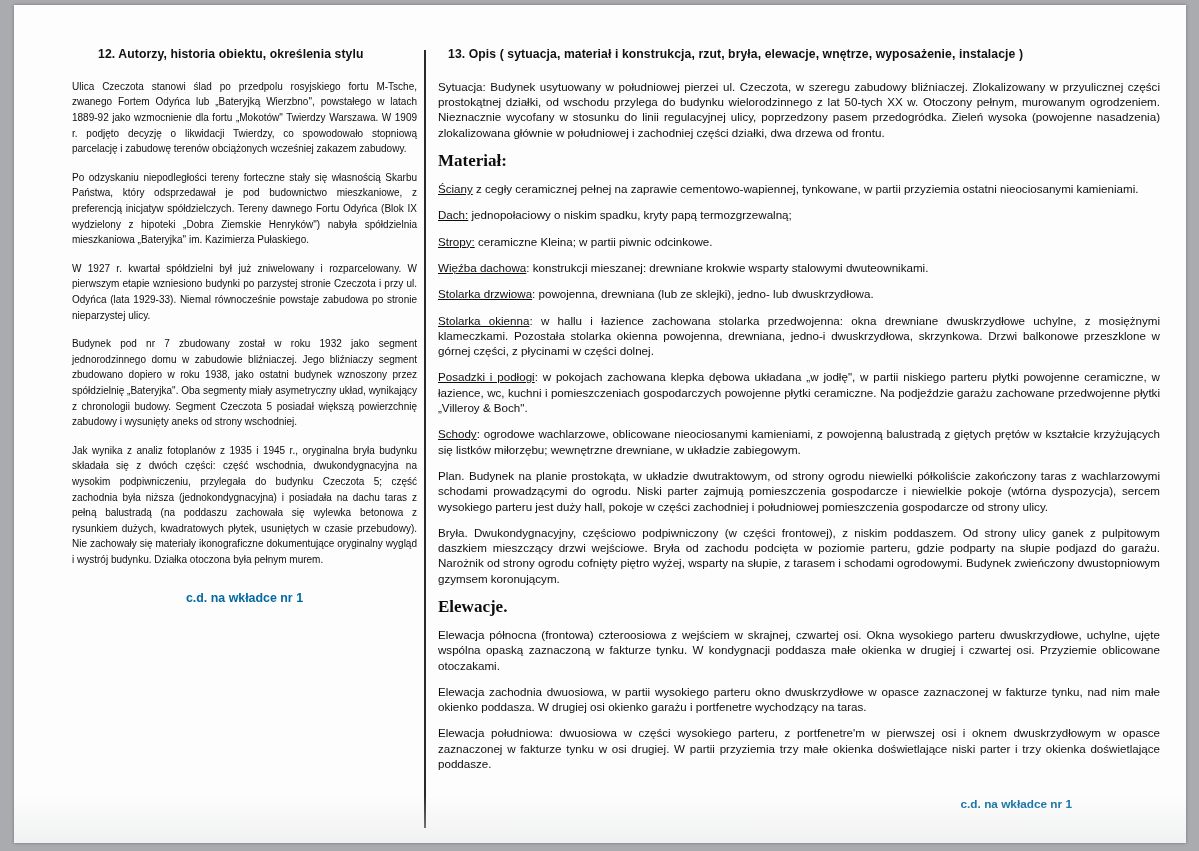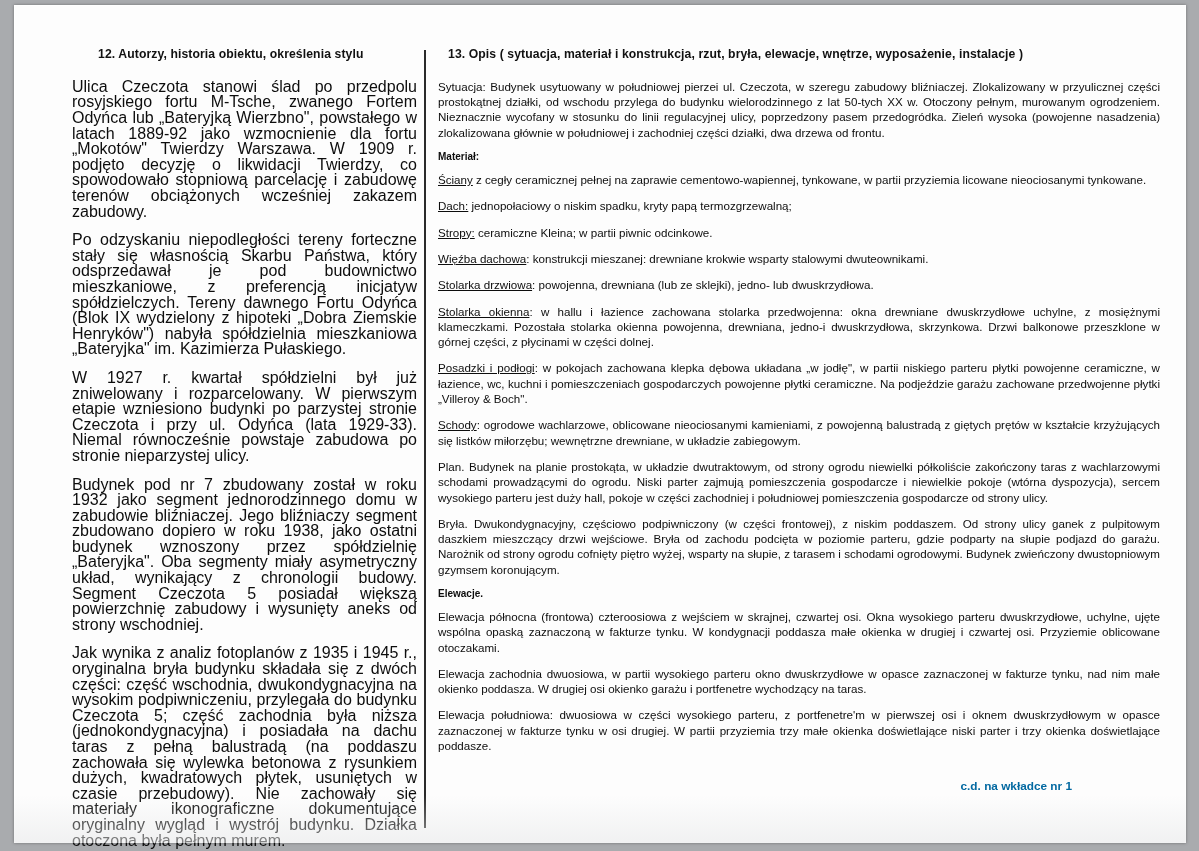--- a/index.html
+++ b/index.html
@@ -92,21 +92,21 @@
   }
   #col-left .section-head {
     padding-left: 26px;
   }
   #col-right .section-head {
     padding-left: 10px;
   }
 
   
   #col-left p.body {
-    font-size: 16px;
+    font-size: 10px;
     line-height: 15.6px;
     color: #0d0d0d;
     text-align: justify;
     margin: 0 0 13px 0;
     -webkit-hyphens: none;
     hyphens: none;
   }
   #col-left p.body:last-of-type { margin-bottom: 0; }
 
   
@@ -129,24 +129,25 @@
     margin: 24px 0 0 0;
   }
   #col-right .continuation {
     text-align: right;
     font-size: 11.8px;
     margin-top: 26px;
     padding-right: 88px;
   }
 
   .subhead {
-    font-size: 10px;
+    font-size: 17px;
     font-weight: bold;
     color: #0d0d0d;
     margin: 0 0 10px 0;
+    font-family: Liberation Serif, serif;
   }
 </style>
 </head>
 <body>
 
 <div id="scan-backdrop"></div>
 
 <div id="paper">
   <div id="paper-inner-edge"></div>
 
@@ -171,21 +172,21 @@
 
       <h2 class="section-head">13. Opis ( sytuacja, materiał i konstrukcja, rzut, bryła, elewacje, wnętrze, wyposażenie, instalacje )</h2>
 
       <p class="body">
         <span class="lead-bold">Sytuacja:</span><span> Budynek usytuowany w południowej pierzei ul. Czeczota, w szeregu zabudowy bliźniaczej. Zlokalizowany w przyulicznej części prostokątnej działki, od wschodu przylega do budynku wielorodzinnego z lat 50-tych XX w. Otoczony pełnym, murowanym ogrodzeniem. Nieznacznie wycofany w stosunku do linii regulacyjnej ulicy, poprzedzony pasem przedogródka. Zieleń wysoka (powojenne nasadzenia) zlokalizowana głównie w południowej i zachodniej części działki, dwa drzewa od frontu.</span>
       </p>
 
       <p class="subhead">Materiał:</p>
 
       <p class="body">
-        <span class="lead-underline">Ściany</span><span> z cegły ceramicznej pełnej na zaprawie cementowo-wapiennej, tynkowane, w partii przyziemia licowane nieociosanymi tynkowane.</span>
+        <span class="lead-underline">Ściany</span><span> z cegły ceramicznej pełnej na zaprawie cementowo-wapiennej, tynkowane, w partii przyziemia ostatni nieociosanymi kamieniami.</span>
       </p>
 
       <p class="body">
         <span class="lead-underline">Dach:</span><span> jednopołaciowy o niskim spadku, kryty papą termozgrzewalną;</span>
       </p>
 
       <p class="body">
         <span class="lead-underline">Stropy:</span><span> ceramiczne Kleina; w partii piwnic odcinkowe.</span>
       </p>
 

